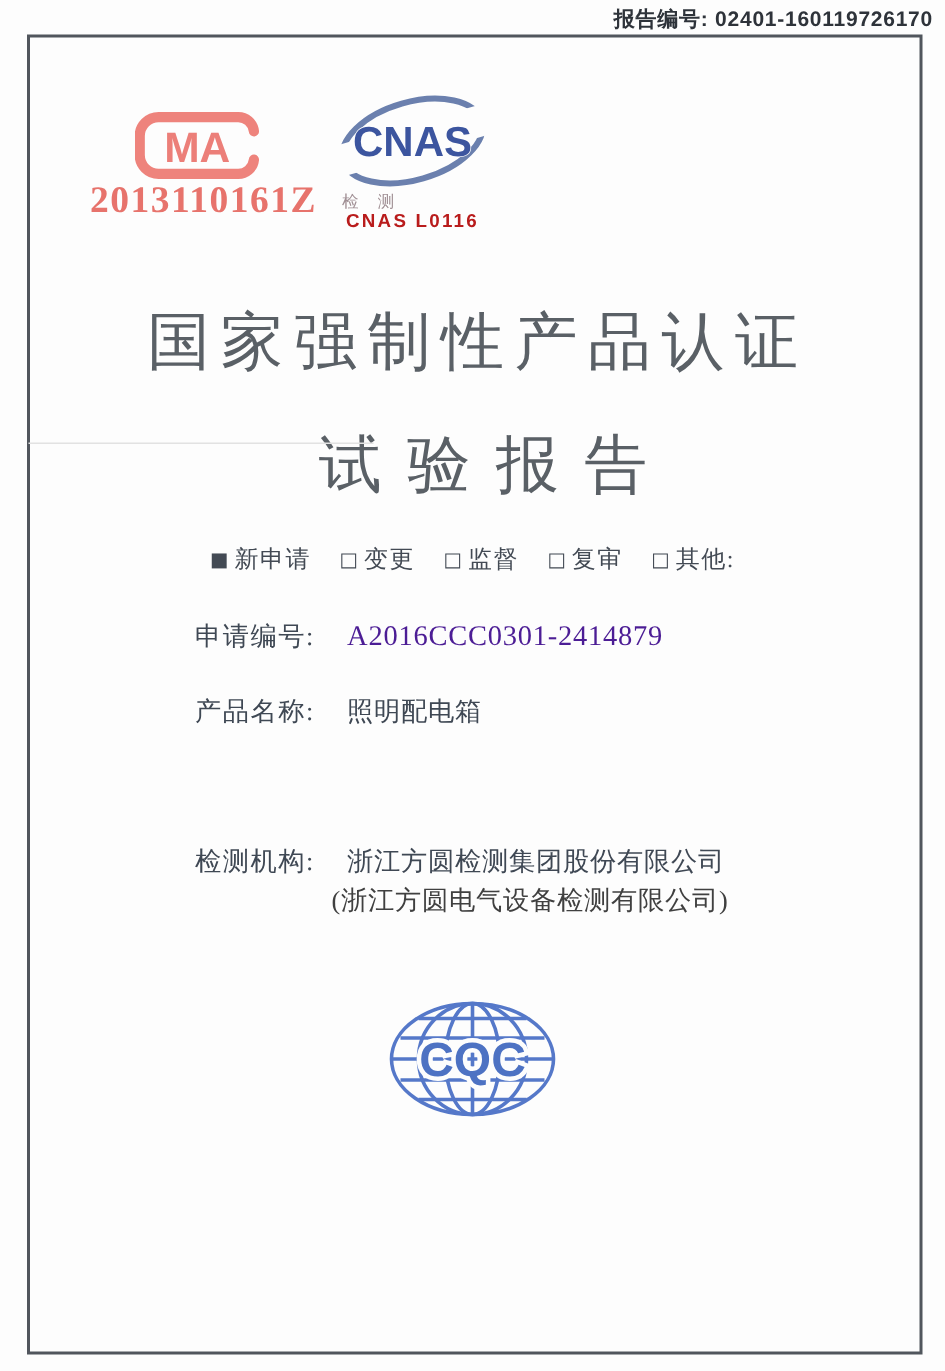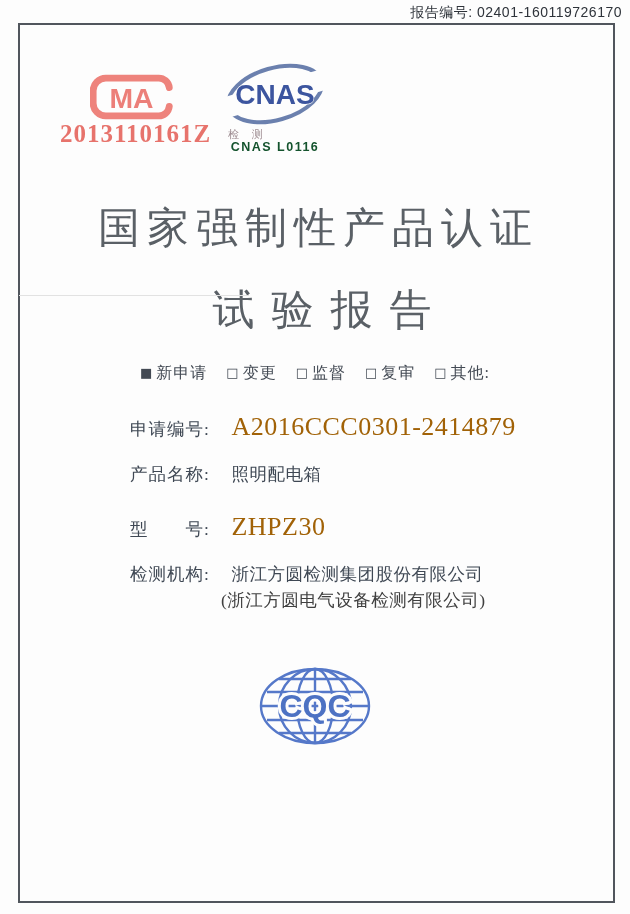--- a/index.html
+++ b/index.html
@@ -5,41 +5,41 @@
   html,body{margin:0;padding:0;background:#ffffff;}
   .page{
     position:relative; width:630px; height:914px;
     background:#fdfdfd; overflow:hidden;
     font-family:"Liberation Serif","DejaVu Serif",serif;
     color:#3f4854;
   }
   .report-no{
     position:absolute; top:4px; right:8px;
     font-family:"Liberation Sans","DejaVu Sans",sans-serif;
-    font-size:14px; font-weight:400; color:#2e333a; letter-spacing:0.5px;
+    font-size:14px; font-weight:700; color:#2e333a; letter-spacing:0.5px;
   }
   .frame{
     position:absolute; left:18px; top:23px; width:597px; height:880px;
     border:2px solid #51565d; box-sizing:border-box; background:transparent;
   }
   .cma-svg{position:absolute; left:90px; top:74px; width:84px; height:46px;}
   .cma-code{
     position:absolute; left:60px; top:120px; width:144px;
     text-align:center; font-size:25px; font-weight:bold;
     color:#e7736c; letter-spacing:1px;
   }
   .cnas-svg{position:absolute; left:223px; top:60px; width:104px; height:68px;}
   .cnas-jiance{
     position:absolute; left:223px; top:127px; width:104px; text-align:left;
     font-size:11px; color:#a08f94; letter-spacing:5px; padding-left:5px; box-sizing:border-box;
   }
   .cnas-code{
     position:absolute; left:223px; top:140px; width:104px; text-align:center;
     font-family:"Liberation Sans","DejaVu Sans",sans-serif;
-    font-size:12.5px; font-weight:600; color:#14532d; letter-spacing:1.5px;
+    font-size:12.5px; font-weight:600; color:#b91c1c; letter-spacing:1.5px;
   }
   .main-title{
     position:absolute; left:0; top:200px; width:630px; text-align:center;
     font-size:42px; color:#5a6066; letter-spacing:7px; padding-left:7px; box-sizing:border-box;
   }
   .sub-title{
     position:absolute; left:0; top:282px; width:630px; text-align:center;
     font-size:42px; color:#5a6066; letter-spacing:17px; padding-left:31px; box-sizing:border-box;
   }
   .artifact-line{
@@ -51,21 +51,21 @@
     font-size:16px; color:#434a54; letter-spacing:1px;
   }
   .apptype-row .opt{margin:0 7px; white-space:nowrap;}
   .apptype-row .box{
     font-family:"DejaVu Sans",sans-serif; font-size:13px; margin-right:3px;
     position:relative; top:-1px;
   }
   .field-row{position:absolute; left:130px; width:470px; font-size:17.5px; color:#3f4854;}
   .field-row .flabel{display:inline-block; width:97px; letter-spacing:1px;}
   .field-row .fvalue{letter-spacing:0.5px;}
-  .field-row .fvalue.latin{font-size:26px; letter-spacing:0.5px; color:#a16207;}
+  .field-row .fvalue.latin{font-size:19px; letter-spacing:0.5px; color:#4c1d95;}
   .field-line2{
     position:absolute; left:221px; top:588px; font-size:17.5px; color:#404040; letter-spacing:0.5px;
   }
   .cqc-svg{position:absolute; left:258px; top:666px; width:114px; height:80px;}
 </style>
 </head>
 <body>
 
 <div class="page">
 
@@ -106,24 +106,20 @@
   </div>
 
   <div class="field-row" style="top:412px;">
     <span class="flabel">申请编号:</span>
     <span class="fvalue latin">A2016CCC0301-2414879</span>
   </div>
   <div class="field-row" style="top:462px;">
     <span class="flabel">产品名称:</span>
     <span class="fvalue">照明配电箱</span>
   </div>
-  <div class="field-row" style="top:512px;">
-    <span class="flabel">型　　号:</span>
-    <span class="fvalue latin">ZHPZ30</span>
-  </div>
   <div class="field-row" style="top:562px;">
     <span class="flabel">检测机构:</span>
     <span class="fvalue">浙江方圆检测集团股份有限公司</span>
   </div>
   <div class="field-line2">(浙江方圆电气设备检测有限公司)</div>
 
   <svg class="cqc-svg" viewBox="0 0 114 80">
     <g stroke="#5578c9" stroke-width="2.4" fill="none">
       <ellipse cx="57" cy="40" rx="54" ry="37"></ellipse>
       <line x1="9" y1="26" x2="105" y2="26"></line>

